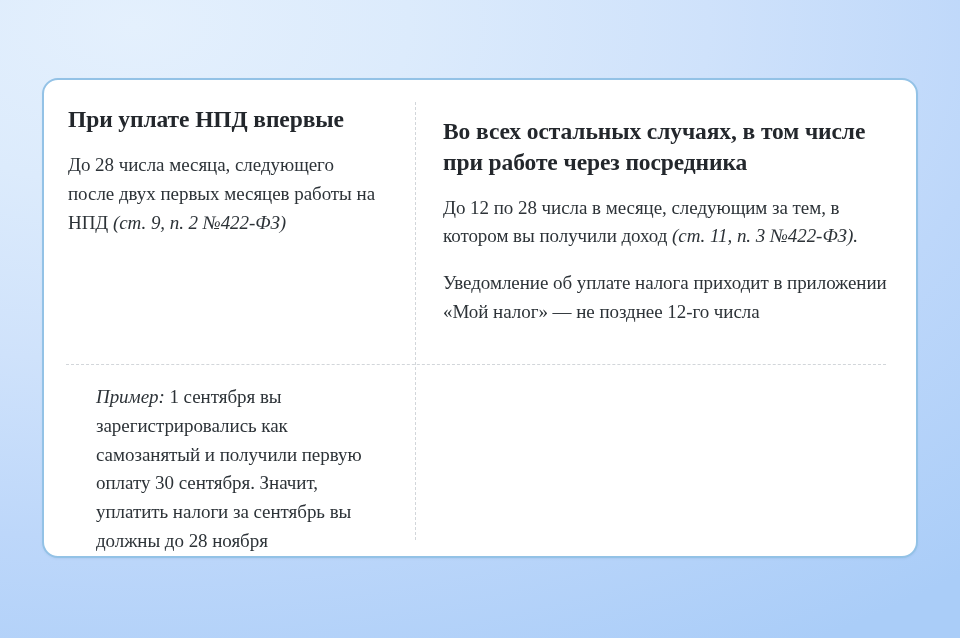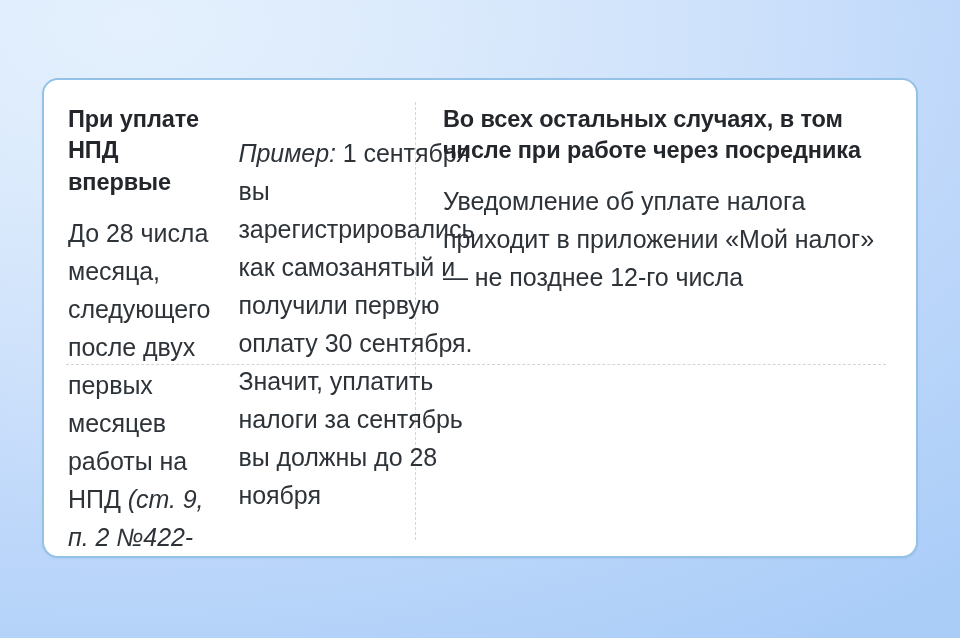--- a/index.html
+++ b/index.html
@@ -60,24 +60,25 @@
 
   
   .columns {
     position: absolute;
     inset: 0;
     display: flex;
   }
   .col {
     box-sizing: border-box;
     display: flex;
-    flex-direction: row;
+    flex-direction: column;
+    font-family: Liberation Serif, serif;
   }
   .col-left  { width: 373px; padding: 24px 34px 0 24px; }
-  .col-right { width: 499px; padding: 24px 24px 0 26px; }
+  .col-right { width: 499px; padding: 36px 24px 0 26px; }
 
   .col-top {
     height: 260px;
     box-sizing: border-box;
   }
   .col-bottom {
     padding-top: 30px;
     box-sizing: border-box;
     margin-left: 28px;
   }
@@ -90,27 +91,27 @@
     color: #23272c;
     letter-spacing: -0.1px;
   }
   .col-right h2.heading {
     font-size: 23.5px;
     margin-bottom: 15px;
   }
 
   p.body {
     margin: 0;
-    font-size: 25px;
+    font-size: 19px;
     line-height: 1.52;
     color: #2d3338;
     letter-spacing: -0.05px;
   }
   p.body + p.body {
-    margin-top: 10px;
+    margin-top: 18px;
   }
   .ital {
     font-style: italic;
   }
   .lead {
     font-style: italic;
   }
 </style>
 </head>
 <body>
@@ -130,19 +131,20 @@
           <p class="body"><span>До 28 числа месяца, следующего после двух первых месяцев работы на НПД </span><span class="ital">(ст. 9, п. 2 №422-ФЗ)</span></p>
         </div>
         <div class="col-bottom">
           <p class="body"><span class="lead">Пример:</span><span> 1 сентября вы зарегистрировались как самозанятый и получили первую оплату 30 сентября. Значит, уплатить налоги за сентябрь вы должны до 28 ноября</span></p>
         </div>
       </div>
 
       <div class="col col-right">
         <div class="col-top">
           <h2 class="heading">Во всех остальных случаях, в том числе при работе через посредника</h2>
+          <p class="body"><span>До 12 по 28 числа в месяце, следующим за тем, в котором вы получили доход </span><span class="ital">(ст. 11, п. 3 №422-ФЗ).</span></p>
           <p class="body"><span>Уведомление об уплате налога приходит в приложении «Мой налог» — не позднее 12-го числа</span></p>
         </div>
       </div>
 
     </div>
   </div>
 </div>
 
 </body></html>

